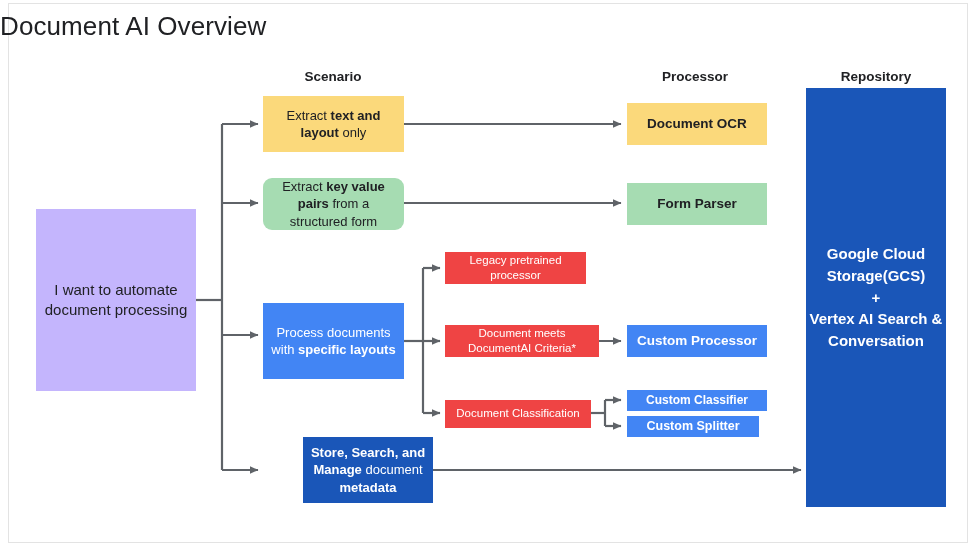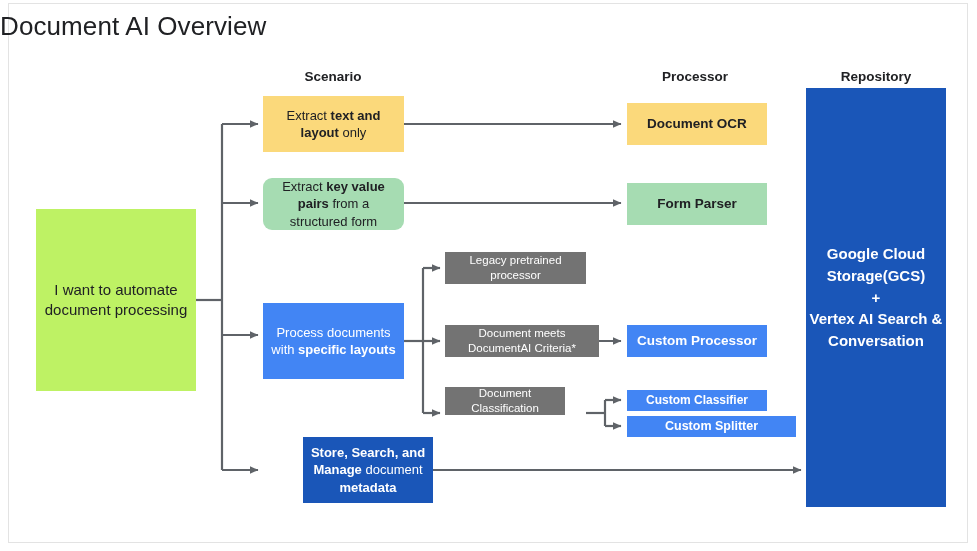--- a/index.html
+++ b/index.html
@@ -48,41 +48,41 @@
     position: absolute;
     box-sizing: border-box;
     display: flex;
     align-items: center;
     justify-content: center;
     text-align: center;
     line-height: 1.32;
   }
   .node .txt { display: block; padding: 0 6px; }
   .start-node {
-    background: #bef264;
+    background: #c4b5fd;
     color: #202124;
     font-size: 15px;
   }
   .yellow-node {
     background: #fbd97b;
     color: #202124;
     font-size: 13px;
   }
   .green-node {
     background: #a6dcb2;
     color: #202124;
     font-size: 13px;
   }
   .blue-node {
     background: #4285f4;
     color: #ffffff;
     font-size: 13px;
   }
   .blue-small {
-    background: #737373;
+    background: #ef4444;
     color: #ffffff;
     font-size: 11.5px;
   }
   .darkblue-node {
     background: #1a56b8;
     color: #ffffff;
     font-size: 13px;
   }
   .repo-node {
     background: #1a56b8;
@@ -174,37 +174,37 @@
   <div class="node darkblue-node" style="left:263px; top:437px; width:130px; height:66px;margin-left:40px;">
     <span class="txt"><b>Store, Search, and Manage</b><span> document </span><b>metadata</b></span>
   </div>
 
   <div class="node blue-small" style="left:445px; top:252px; width:141px; height:32px;">
     <span class="txt">Legacy pretrained processor</span>
   </div>
   <div class="node blue-small" style="left:445px; top:325px; width:154px; height:32px;">
     <span class="txt">Document meets DocumentAI Criteria*</span>
   </div>
-  <div class="node blue-small" style="left:445px; top:387px; width:120px; height:28px;">
+  <div class="node blue-small" style="left:445px; top:400px; width:146px; height:28px;">
     <span class="txt">Document Classification</span>
   </div>
 
   <div class="node yellow-node proc-node" style="left:627px; top:103px; width:140px; height:42px;">
     <span class="txt">Document OCR</span>
   </div>
   <div class="node green-node proc-node" style="left:627px; top:183px; width:140px; height:42px;">
     <span class="txt">Form Parser</span>
   </div>
   <div class="node blue-node proc-node" style="left:627px; top:325px; width:140px; height:32px;">
     <span class="txt">Custom Processor</span>
   </div>
   <div class="node blue-node proc-node" style="left:627px; top:390px; width:140px; height:21px; font-size:12px;">
     <span class="txt">Custom Classifier</span>
   </div>
-  <div class="node blue-node proc-node" style="left:627px; top:416px; width:169px; height:21px; font-size:12.5px;">
+  <div class="node blue-node proc-node" style="left:627px; top:416px; width:132px; height:21px; font-size:12.5px;">
     <span class="txt">Custom Splitter</span>
   </div>
 
   <div class="node repo-node" style="left:806px; top:88px; width:140px; height:419px; flex-direction:column;">
     <span>Google Cloud</span>
     <span>Storage(GCS)</span>
     <span>+</span>
     <span>Vertex AI Search &amp;</span>
     <span>Conversation</span>
   </div>

